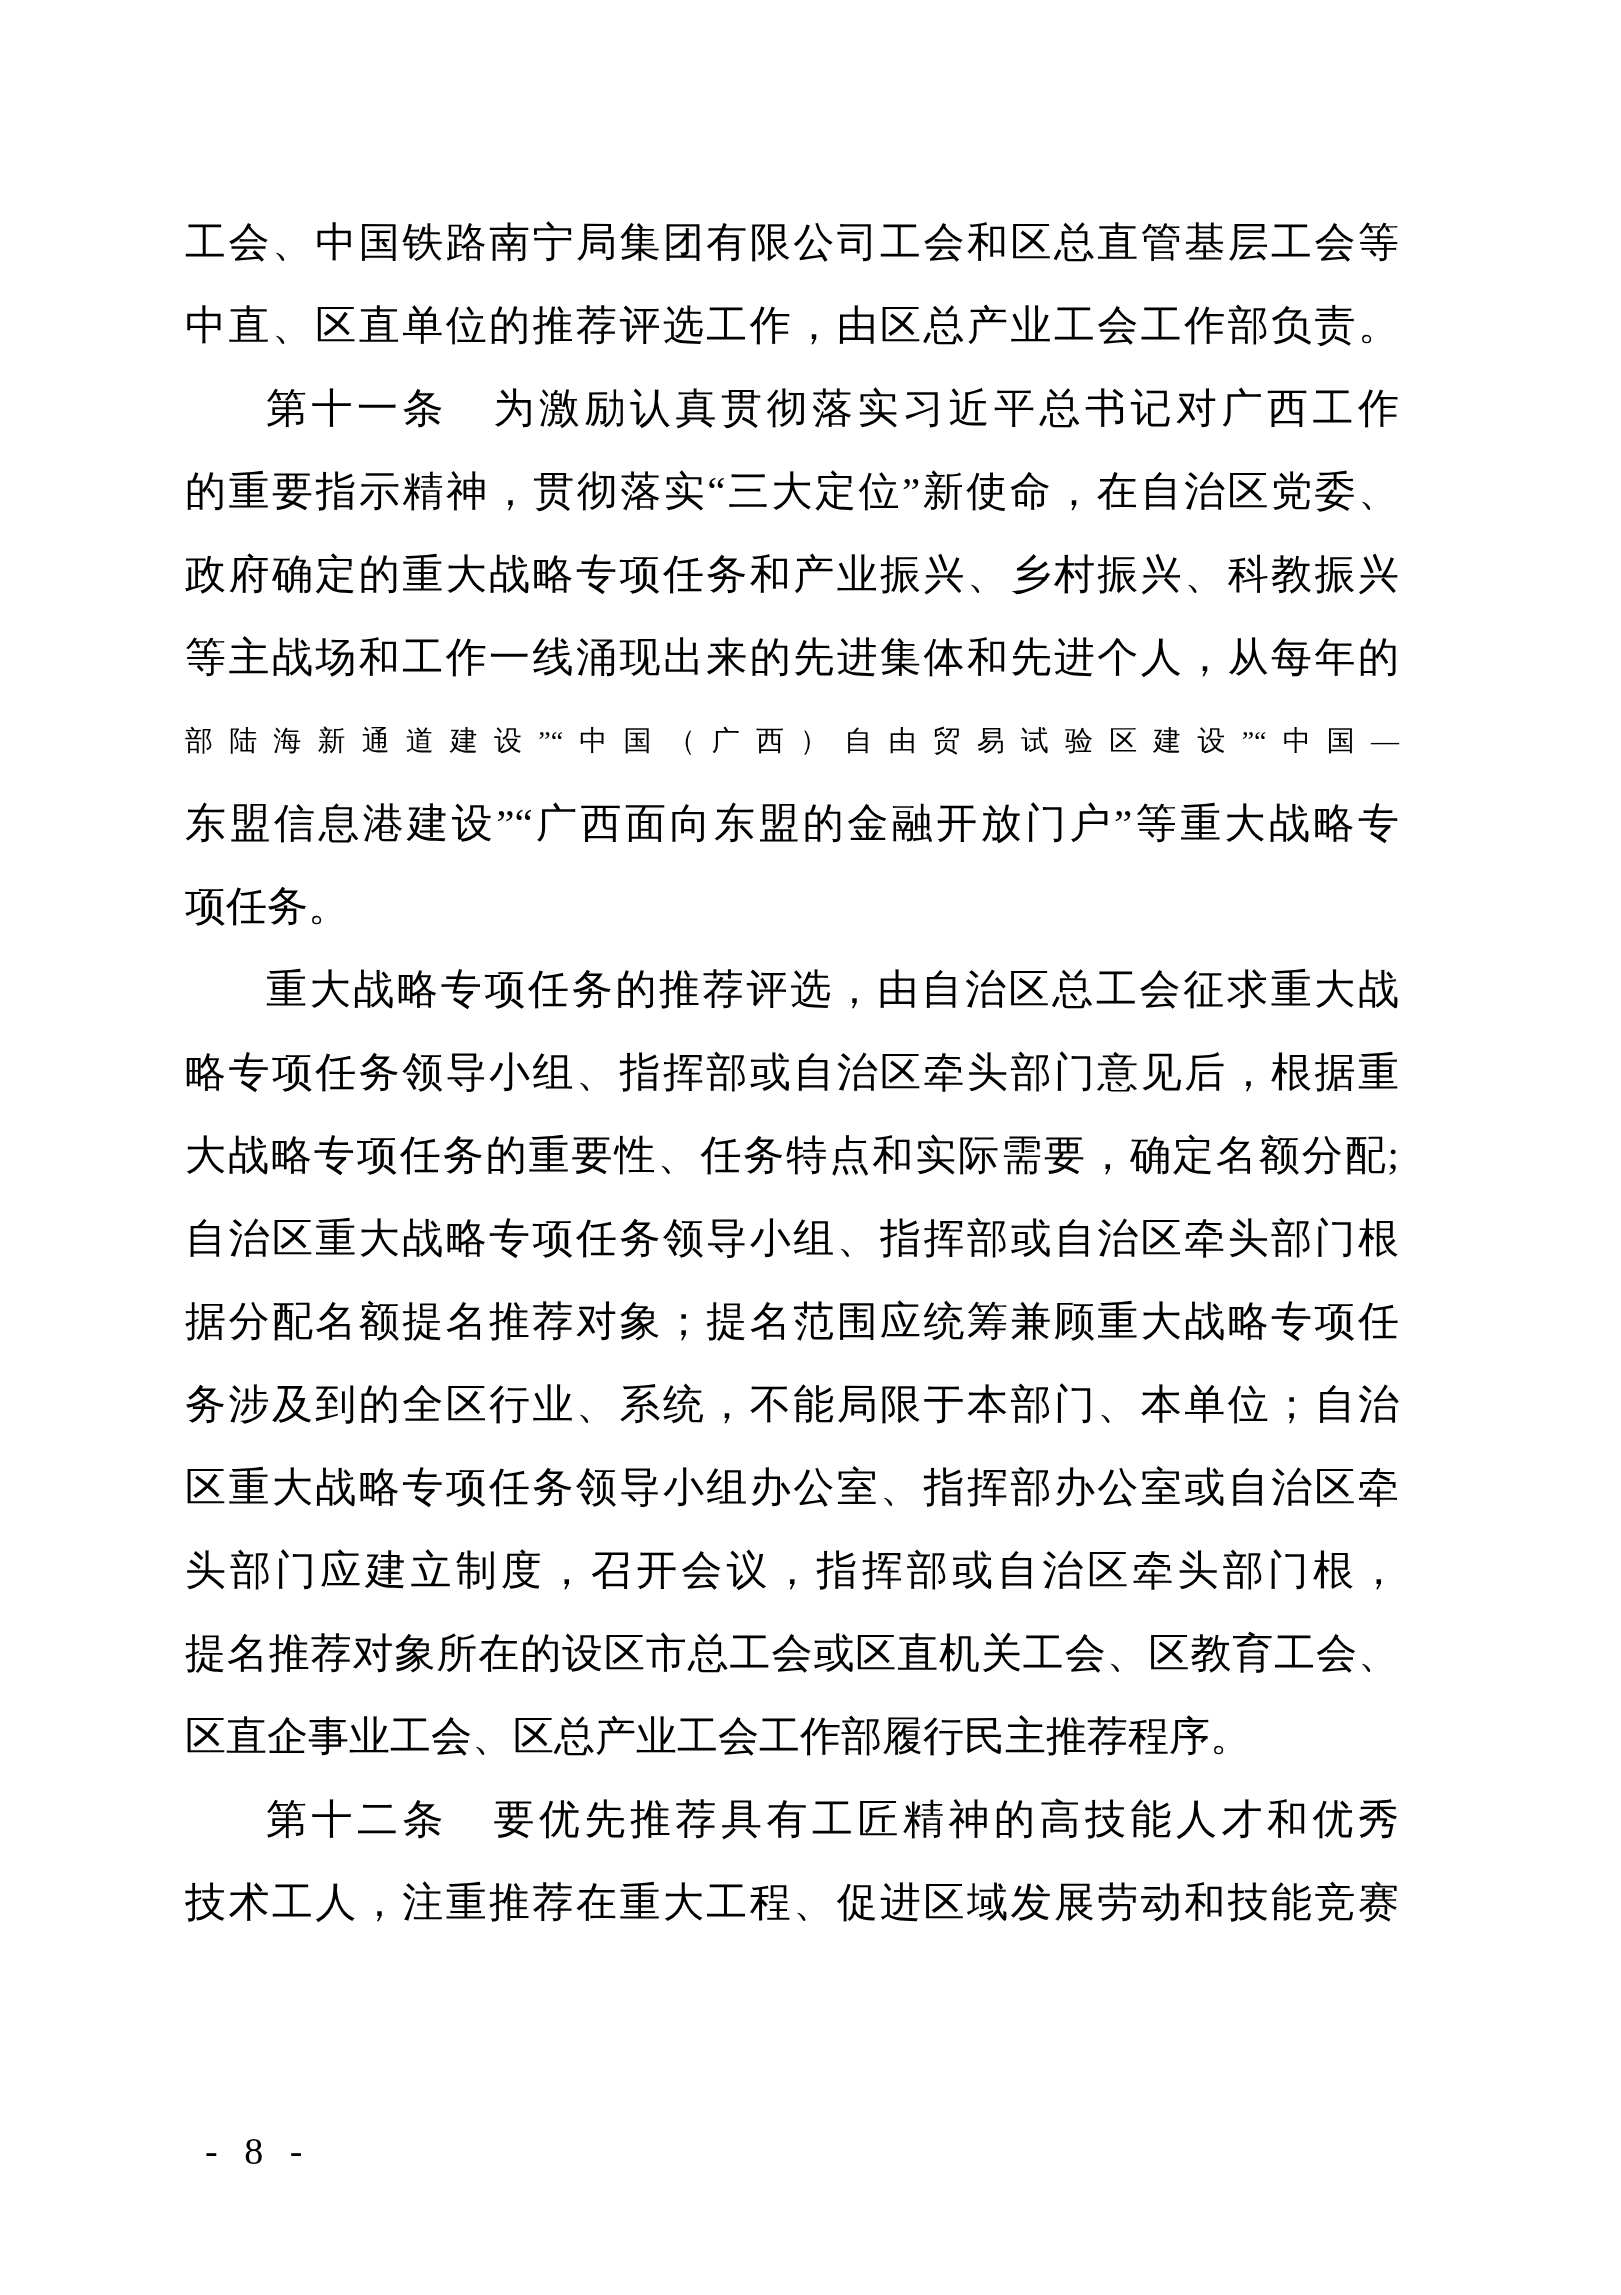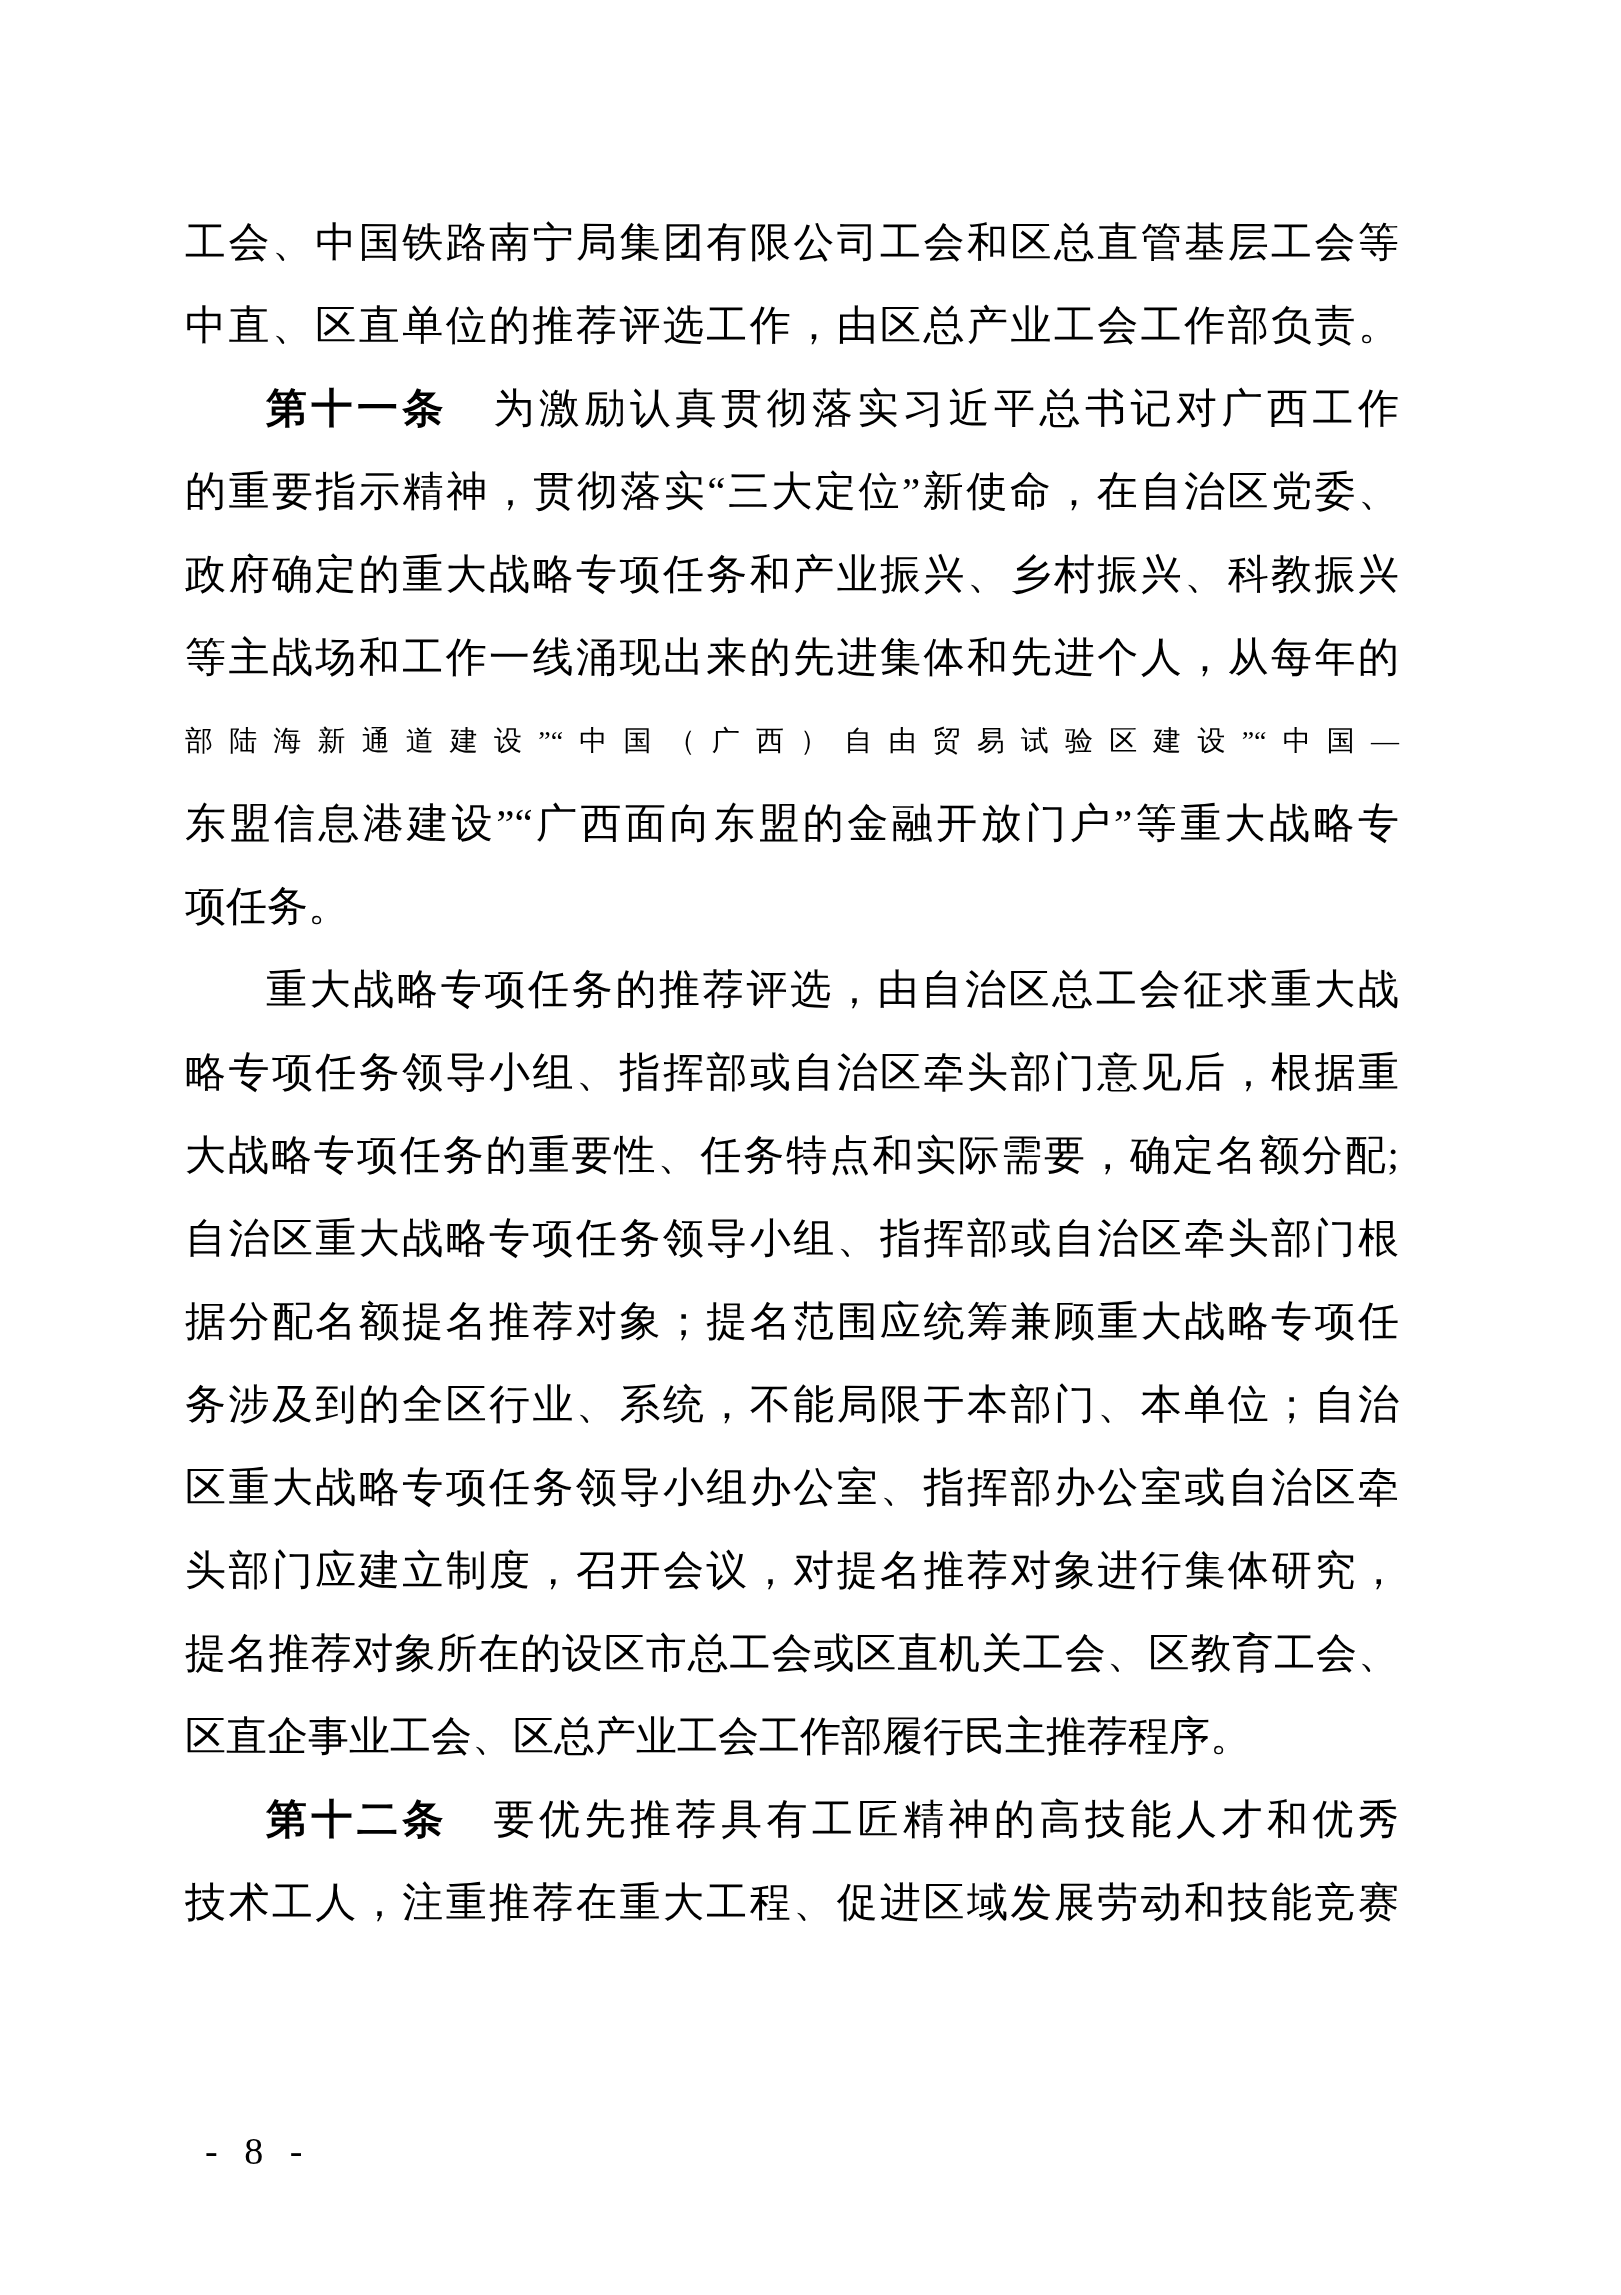--- a/index.html
+++ b/index.html
@@ -32,21 +32,21 @@
     text-align: justify;
     text-align-last: justify;
   }
   .indent {
     text-indent: 81px;
   }
   .tight {
     font-size: 28px;
   }
   .hd {
-    font-weight: 700;
+    font-weight: 400;
     font-family: "Liberation Sans", sans-serif;
   }
   .page-number {
     position: absolute;
     left: 205px;
     top: 2132px;
     font-size: 38px;
     line-height: 39px;
     word-spacing: 14.4px;
     letter-spacing: 1.3px;
@@ -65,21 +65,21 @@
   <div class="line j tight">部陆海新通道建设”“中国（广西）自由贸易试验区建设”“中国—</div>
   <div class="line j">东盟信息港建设”“广西面向东盟的金融开放门户”等重大战略专</div>
   <div class="line">项任务。</div>
   <div class="line j indent">重大战略专项任务的推荐评选，由自治区总工会征求重大战</div>
   <div class="line j">略专项任务领导小组、指挥部或自治区牵头部门意见后，根据重</div>
   <div class="line j">大战略专项任务的重要性、任务特点和实际需要，确定名额分配;</div>
   <div class="line j">自治区重大战略专项任务领导小组、指挥部或自治区牵头部门根</div>
   <div class="line j">据分配名额提名推荐对象；提名范围应统筹兼顾重大战略专项任</div>
   <div class="line j">务涉及到的全区行业、系统，不能局限于本部门、本单位；自治</div>
   <div class="line j">区重大战略专项任务领导小组办公室、指挥部办公室或自治区牵</div>
-  <div class="line j">头部门应建立制度，召开会议，对提名推荐对象进行集体研究，</div>
+  <div class="line j">头部门应建立制度，召开会议，指挥部或自治区牵头部门根，</div>
   <div class="line j">提名推荐对象所在的设区市总工会或区直机关工会、区教育工会、</div>
   <div class="line">区直企事业工会、区总产业工会工作部履行民主推荐程序。</div>
   <div class="line j indent"><span class="hd">第十二条</span><span>　要优先推荐具有工匠精神的高技能人才和优秀</span></div>
   <div class="line j">技术工人，注重推荐在重大工程、促进区域发展劳动和技能竞赛</div>
 </div>
 
 <div class="page-number">- 8 -</div>
 
 
 </body></html>

